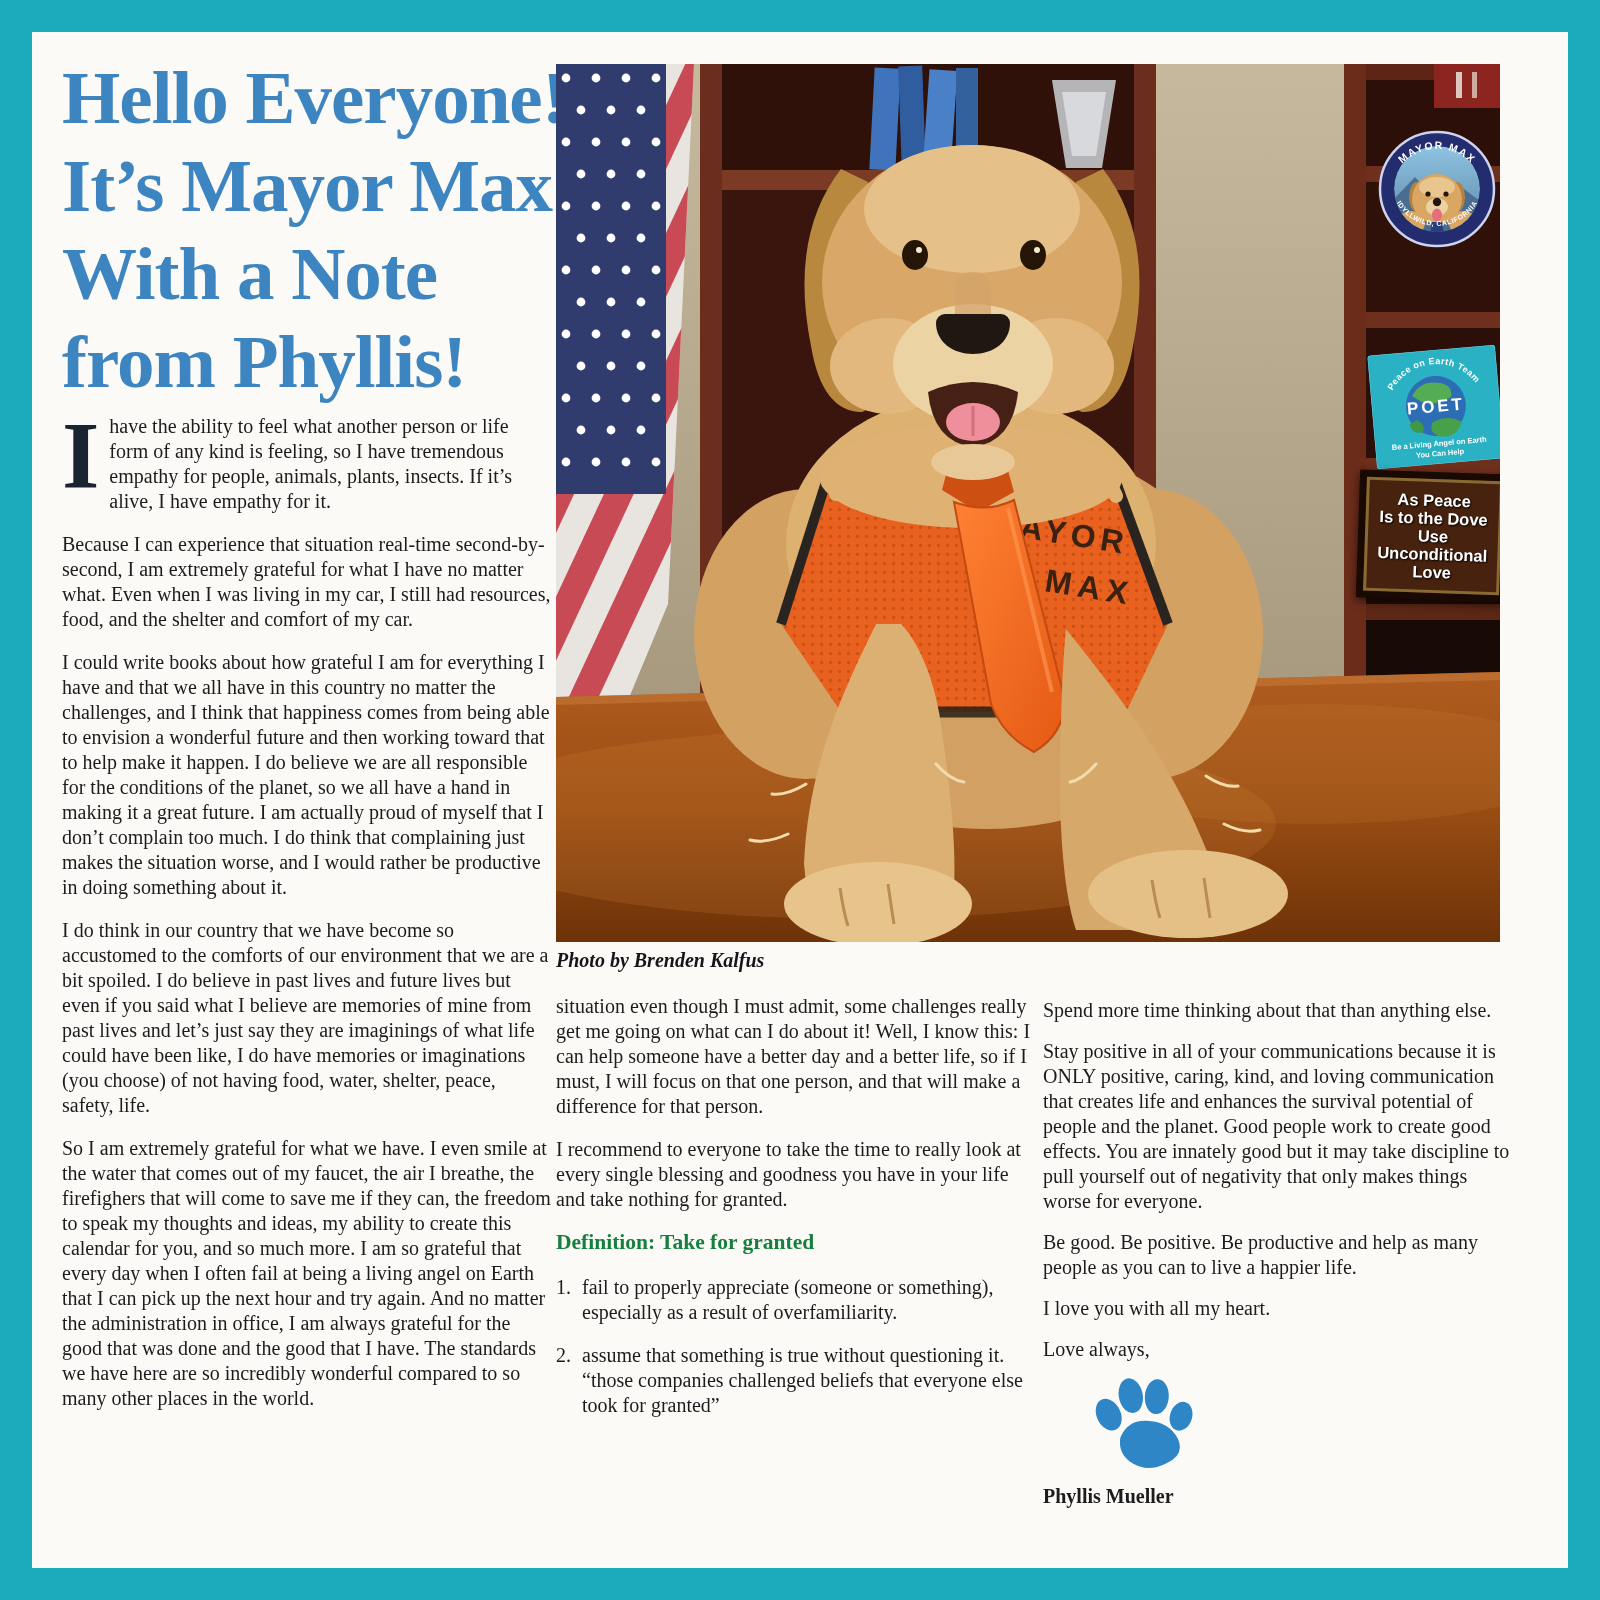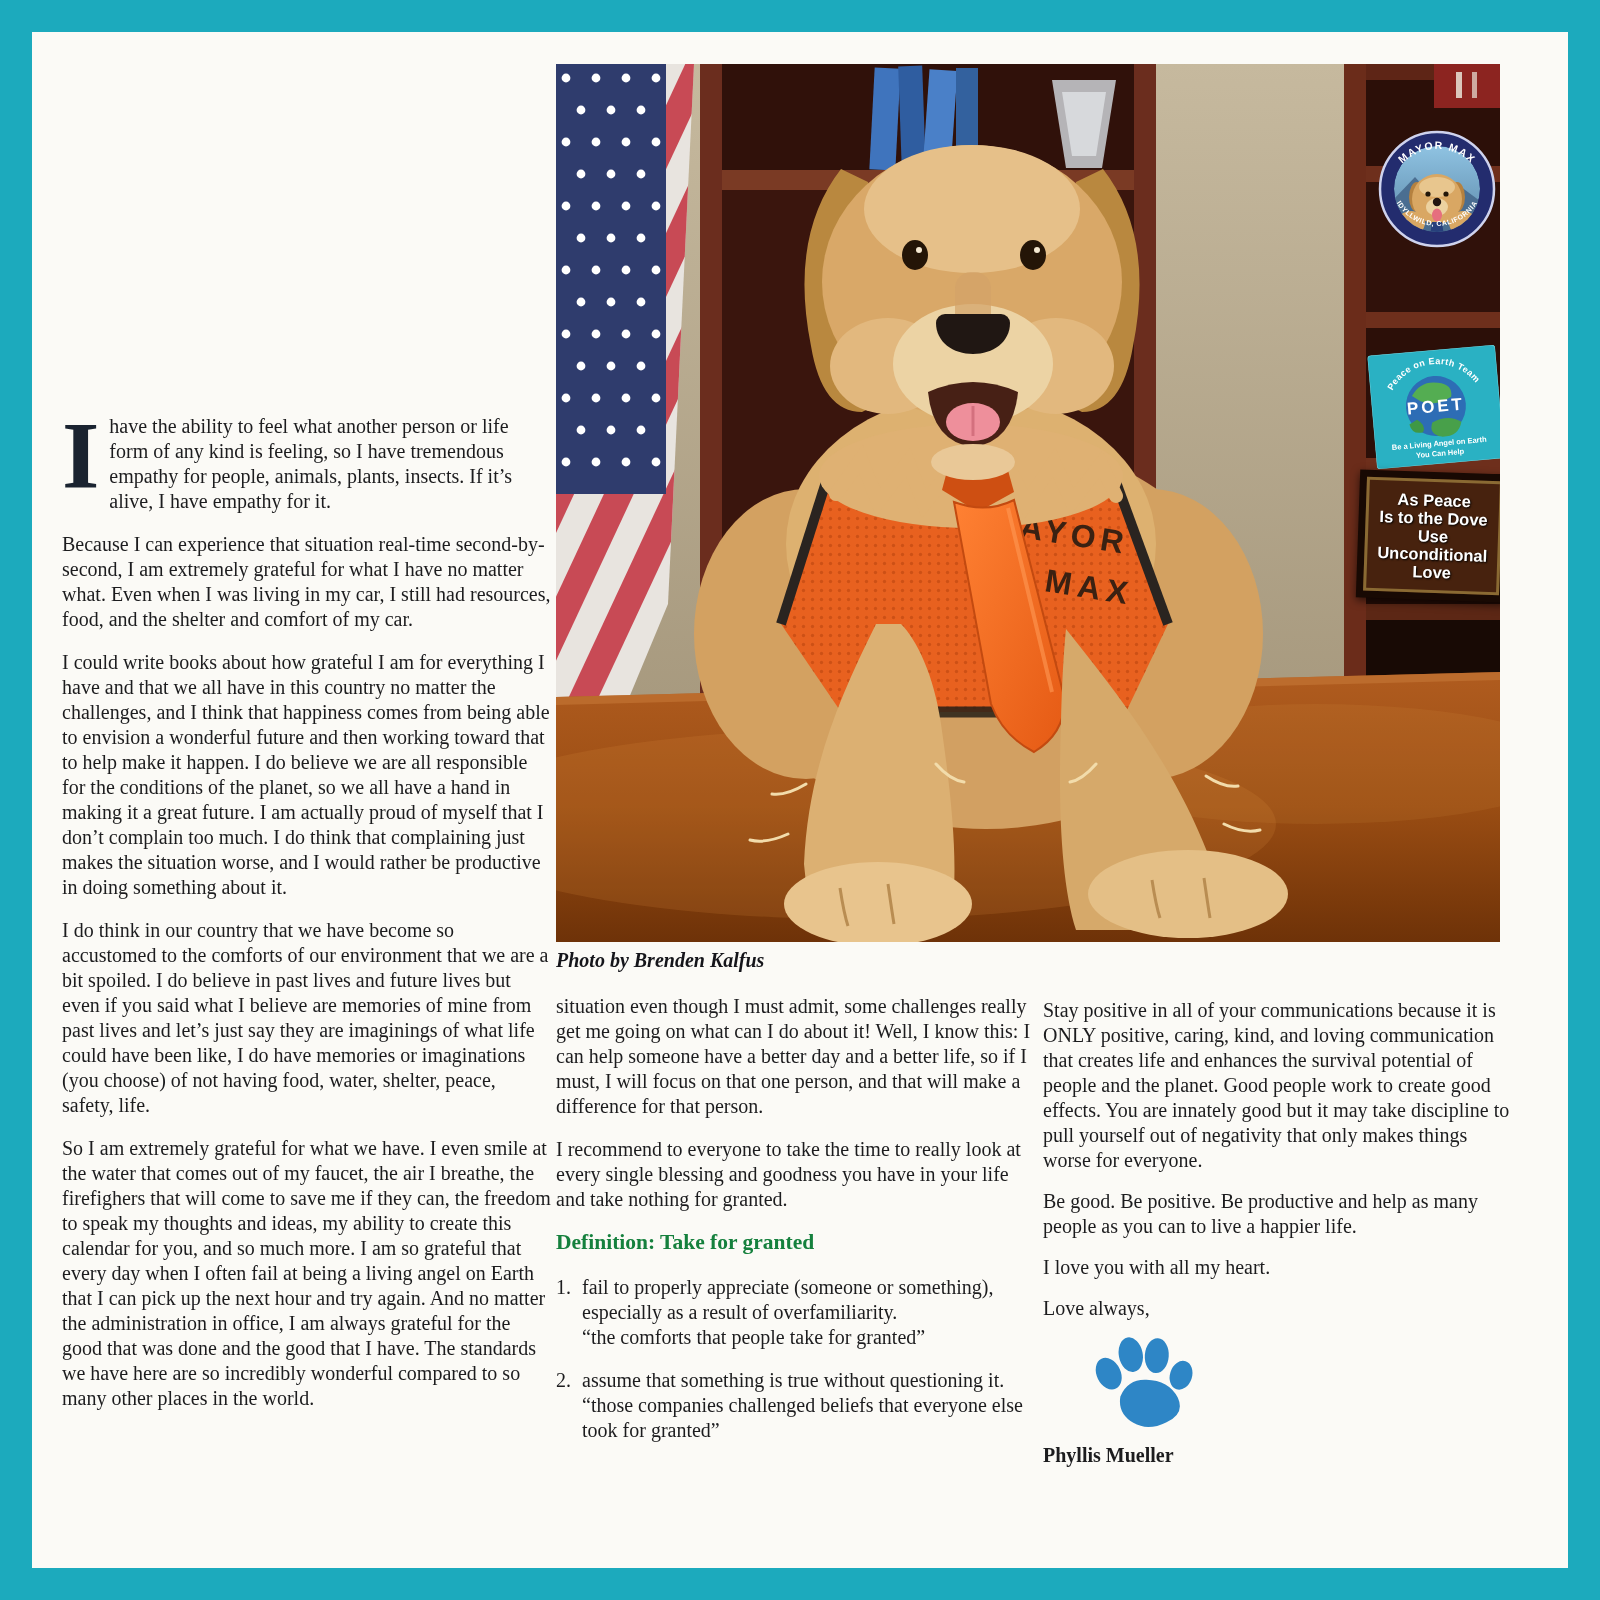--- a/index.html
+++ b/index.html
@@ -41,20 +41,26 @@
   .paw-wrap{margin:16px 0 14px 44px;width:112px;height:92px;}
   .sig{margin-top:0;font-weight:bold;}
   .sig div{line-height:25px;}
 </style>
 </head>
 <body>
 
 <div class="frame">
   <div class="page">
 
+    <div class="title">
+      <div>Hello Everyone!</div>
+      <div>It’s Mayor Max</div>
+      <div>With a Note</div>
+      <div>from Phyllis!</div>
+    </div>
 
     <div class="col col-left">
       <p><span class="dropcap">I</span><span>have the ability to feel what another person or life form of any kind is feeling, so I have tremendous empathy for people, animals, plants, insects. If it’s alive, I have empathy for it.</span></p>
       <p>Because I can experience that situation real-time second-by-second, I am extremely grateful for what I have no matter what. Even when I was living in my car, I still had resources, food, and the shelter and comfort of my car.</p>
       <p>I could write books about how grateful I am for everything I have and that we all have in this country no matter the challenges, and I think that happiness comes from being able to envision a wonderful future and then working toward that to help make it happen. I do believe we are all responsible for the conditions of the planet, so we all have a hand in making it a great future. I am actually proud of myself that I don’t complain too much. I do think that complaining just makes the situation worse, and I would rather be productive in doing something about it.</p>
       <p>I do think in our country that we have become so accustomed to the comforts of our environment that we are a bit spoiled. I do believe in past lives and future lives but even if you said what I believe are memories of mine from past lives and let’s just say they are imaginings of what life could have been like, I do have memories or imaginations (you choose) of not having food, water, shelter, peace, safety, life.</p>
       <p>So I am extremely grateful for what we have. I even smile at the water that comes out of my faucet, the air I breathe, the firefighers that will come to save me if they can, the freedom to speak my thoughts and ideas, my ability to create this calendar for you, and so much more. I am so grateful that every day when I often fail at being a living angel on Earth that I can pick up the next hour and try again. And no matter the administration in office, I am always grateful for the good that was done and the good that I have. The standards we have here are so incredibly wonderful compared to so many other places in the world.</p>
     </div>
 
     <div class="photo">
@@ -310,33 +316,33 @@
     <div class="credit">Photo by Brenden Kalfus</div>
 
     <div class="col col-mid">
       <p>situation even though I must admit, some challenges really get me going on what can I do about it! Well, I know this: I can help someone have a better day and a better life, so if I must, I will focus on that one person, and that will make a difference for that person.</p>
       <p>I recommend to everyone to take the time to really look at every single blessing and goodness you have in your life and take nothing for granted.</p>
       <div class="def-heading">Definition: Take for granted</div>
       <div class="def-item">
         <div class="def-num">1.</div>
         <div class="def-body">
           <div>fail to properly appreciate (someone or something), especially as a result of overfamiliarity.</div>
-          <div class="def-quote">“the comforts that people take for granted”</div>
         </div>
       </div>
       <div class="def-item">
         <div class="def-num">2.</div>
         <div class="def-body">
           <div>assume that something is true without questioning it.</div>
           <div class="def-quote">“those companies challenged beliefs that everyone else took for granted”</div>
         </div>
       </div>
     </div>
 
     <div class="col col-right">
+      <p>Spend more time thinking about that than anything else.</p>
       <p>Stay positive in all of your communications because it is ONLY positive, caring, kind, and loving communication that creates life and enhances the survival potential of people and the planet. Good people work to create good effects. You are innately good but it may take discipline to pull yourself out of negativity that only makes things worse for everyone.</p>
       <p>Be good. Be positive. Be productive and help as many people as you can to live a happier life.</p>
       <p>I love you with all my heart.</p>
       <p>Love always,</p>
 
       <div class="paw-wrap">
         <svg width="112" height="92" viewBox="0 0 120 100">
           <g fill="#2e86c6" transform="rotate(-6 60 50)">
             <ellipse cx="24" cy="36" rx="13" ry="18" transform="rotate(-20 24 36)"></ellipse>
             <ellipse cx="50" cy="18" rx="13" ry="19" transform="rotate(-5 50 18)"></ellipse>

